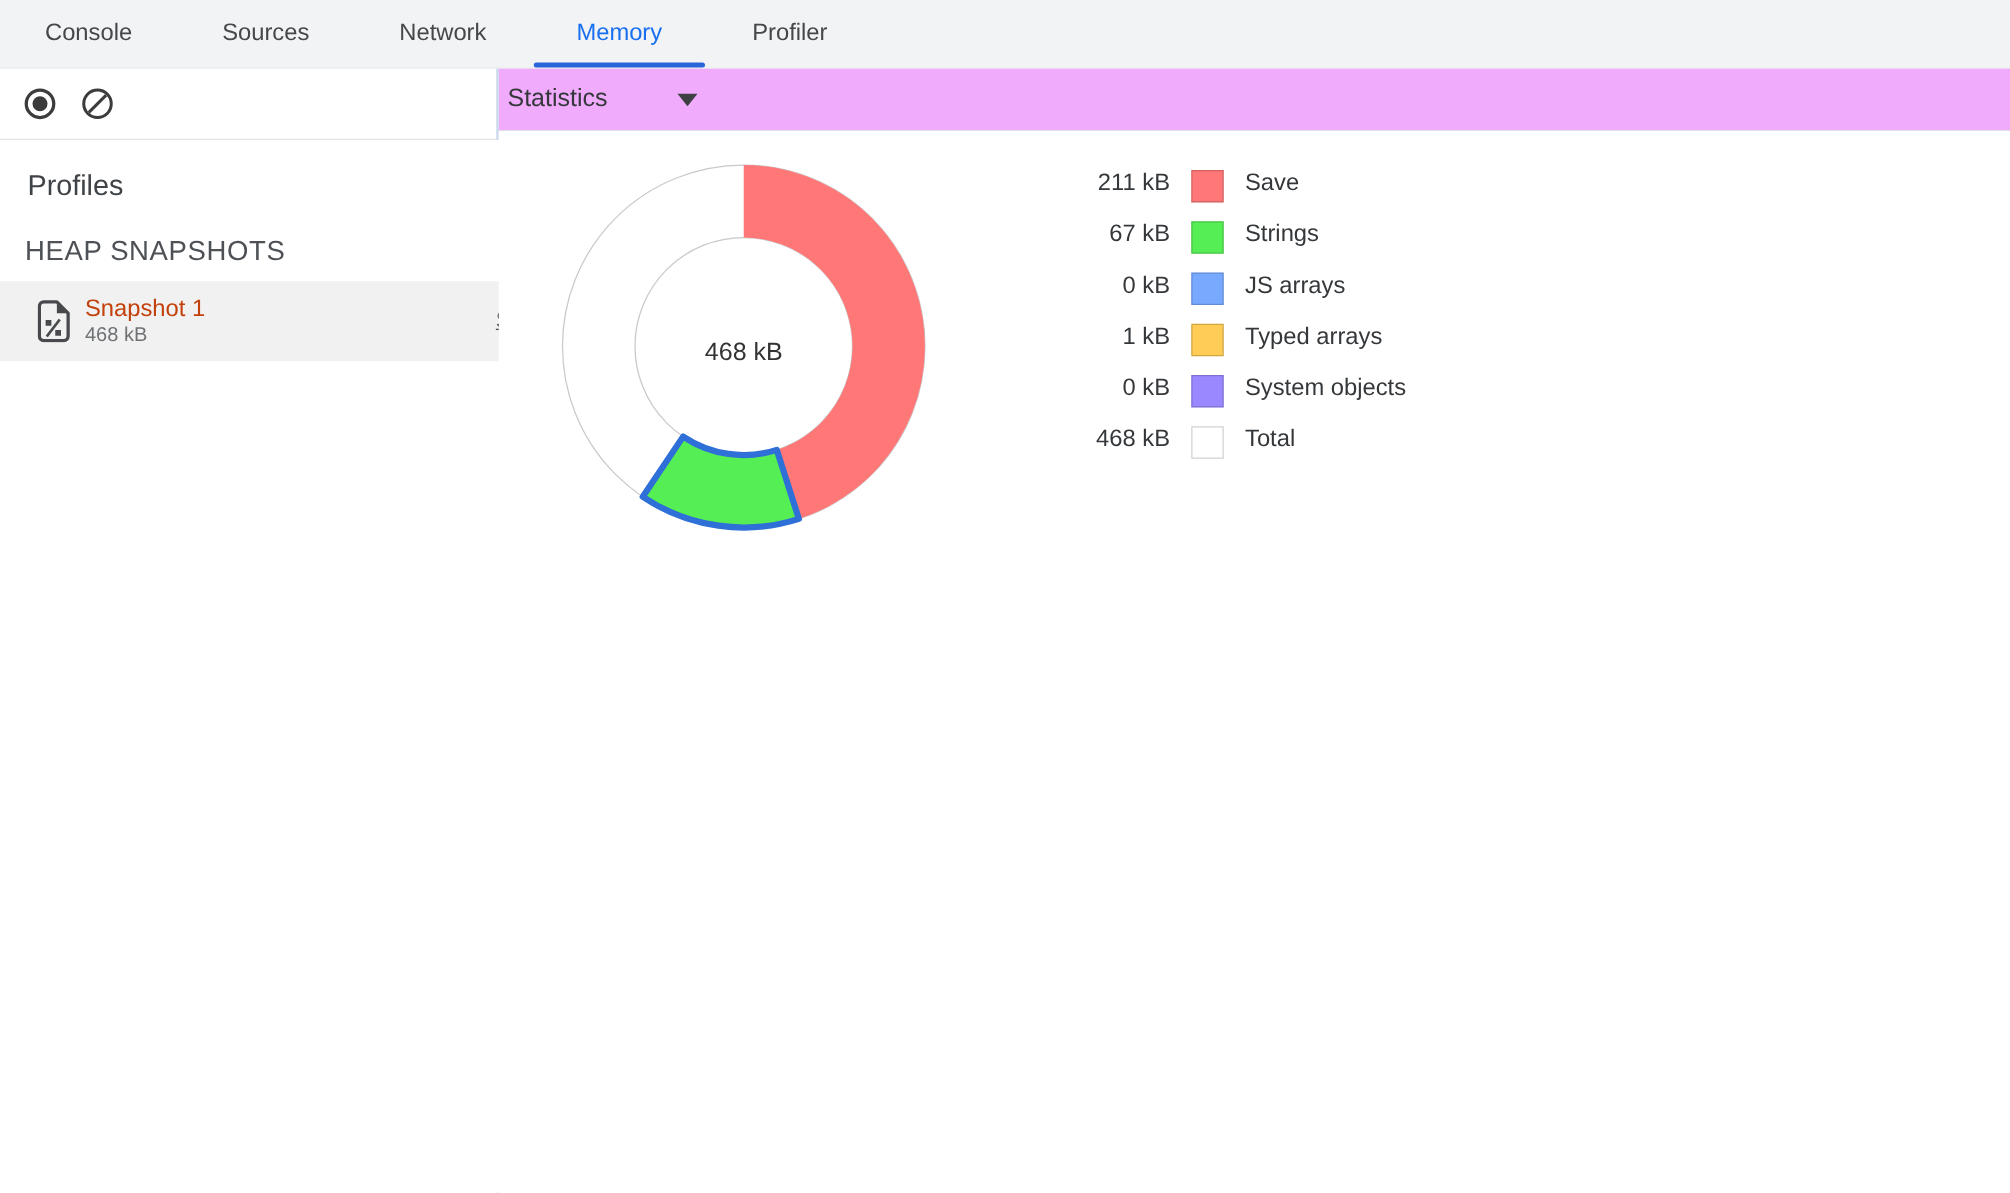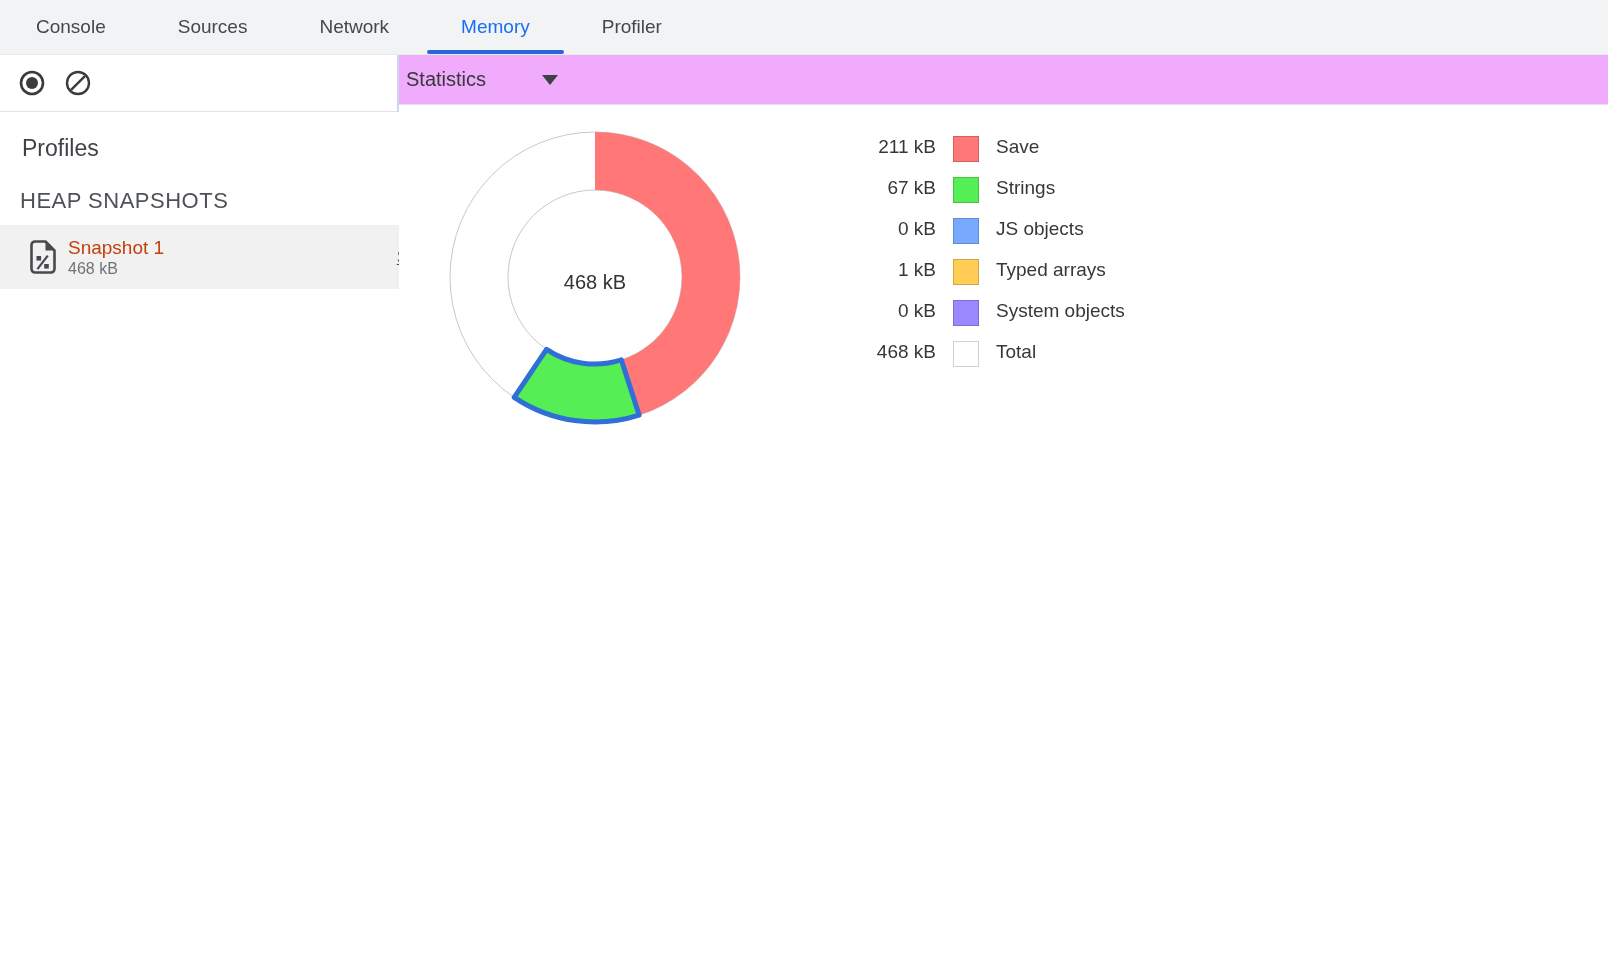--- a/index.html
+++ b/index.html
@@ -165,21 +165,21 @@
       <span class="legend-label">Save</span>
     </div>
     <div class="legend-row bold">
       <span class="legend-value">67 kB</span>
       <span class="legend-swatch" style="background-color: rgb(85, 238, 85);"></span>
       <span class="legend-label">Strings</span>
     </div>
     <div class="legend-row">
       <span class="legend-value">0 kB</span>
       <span class="legend-swatch" style="background-color: rgb(119, 170, 255);"></span>
-      <span class="legend-label">JS objects</span>
+      <span class="legend-label">JS arrays</span>
     </div>
     <div class="legend-row">
       <span class="legend-value">1 kB</span>
       <span class="legend-swatch" style="background-color: rgb(255, 204, 85);"></span>
       <span class="legend-label">Typed arrays</span>
     </div>
     <div class="legend-row">
       <span class="legend-value">0 kB</span>
       <span class="legend-swatch" style="background-color: rgb(153, 136, 255);"></span>
       <span class="legend-label">System objects</span>

